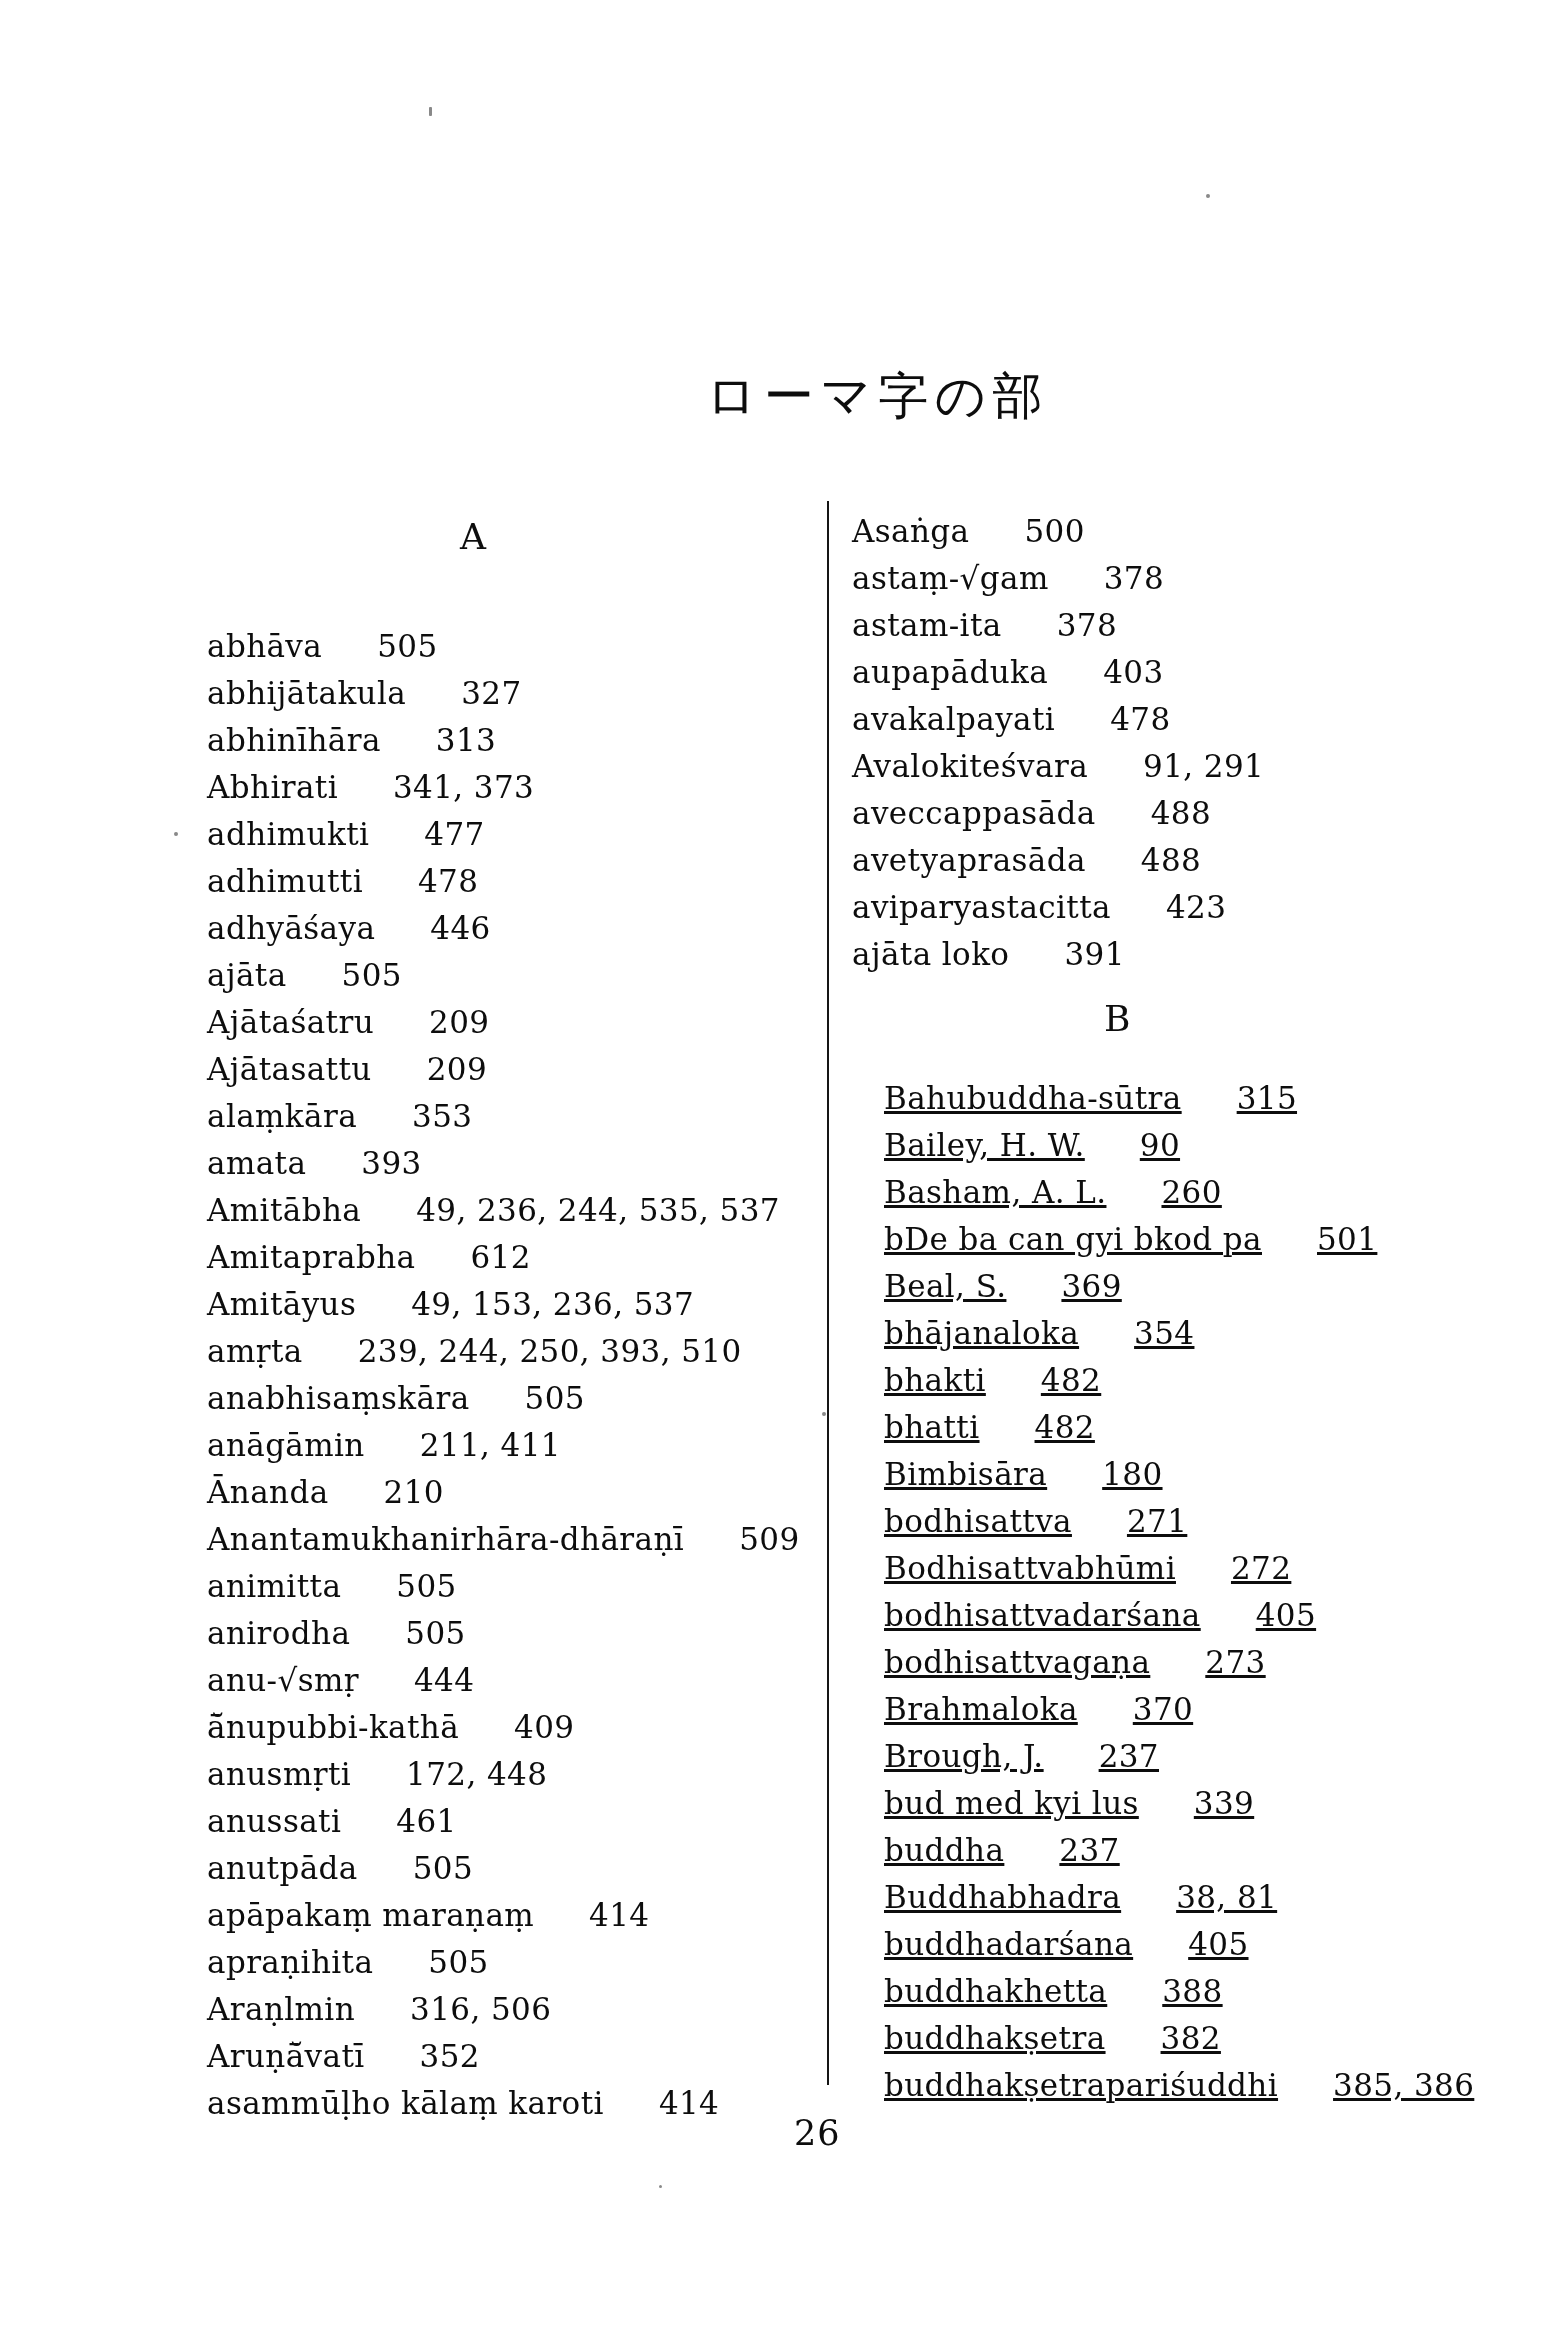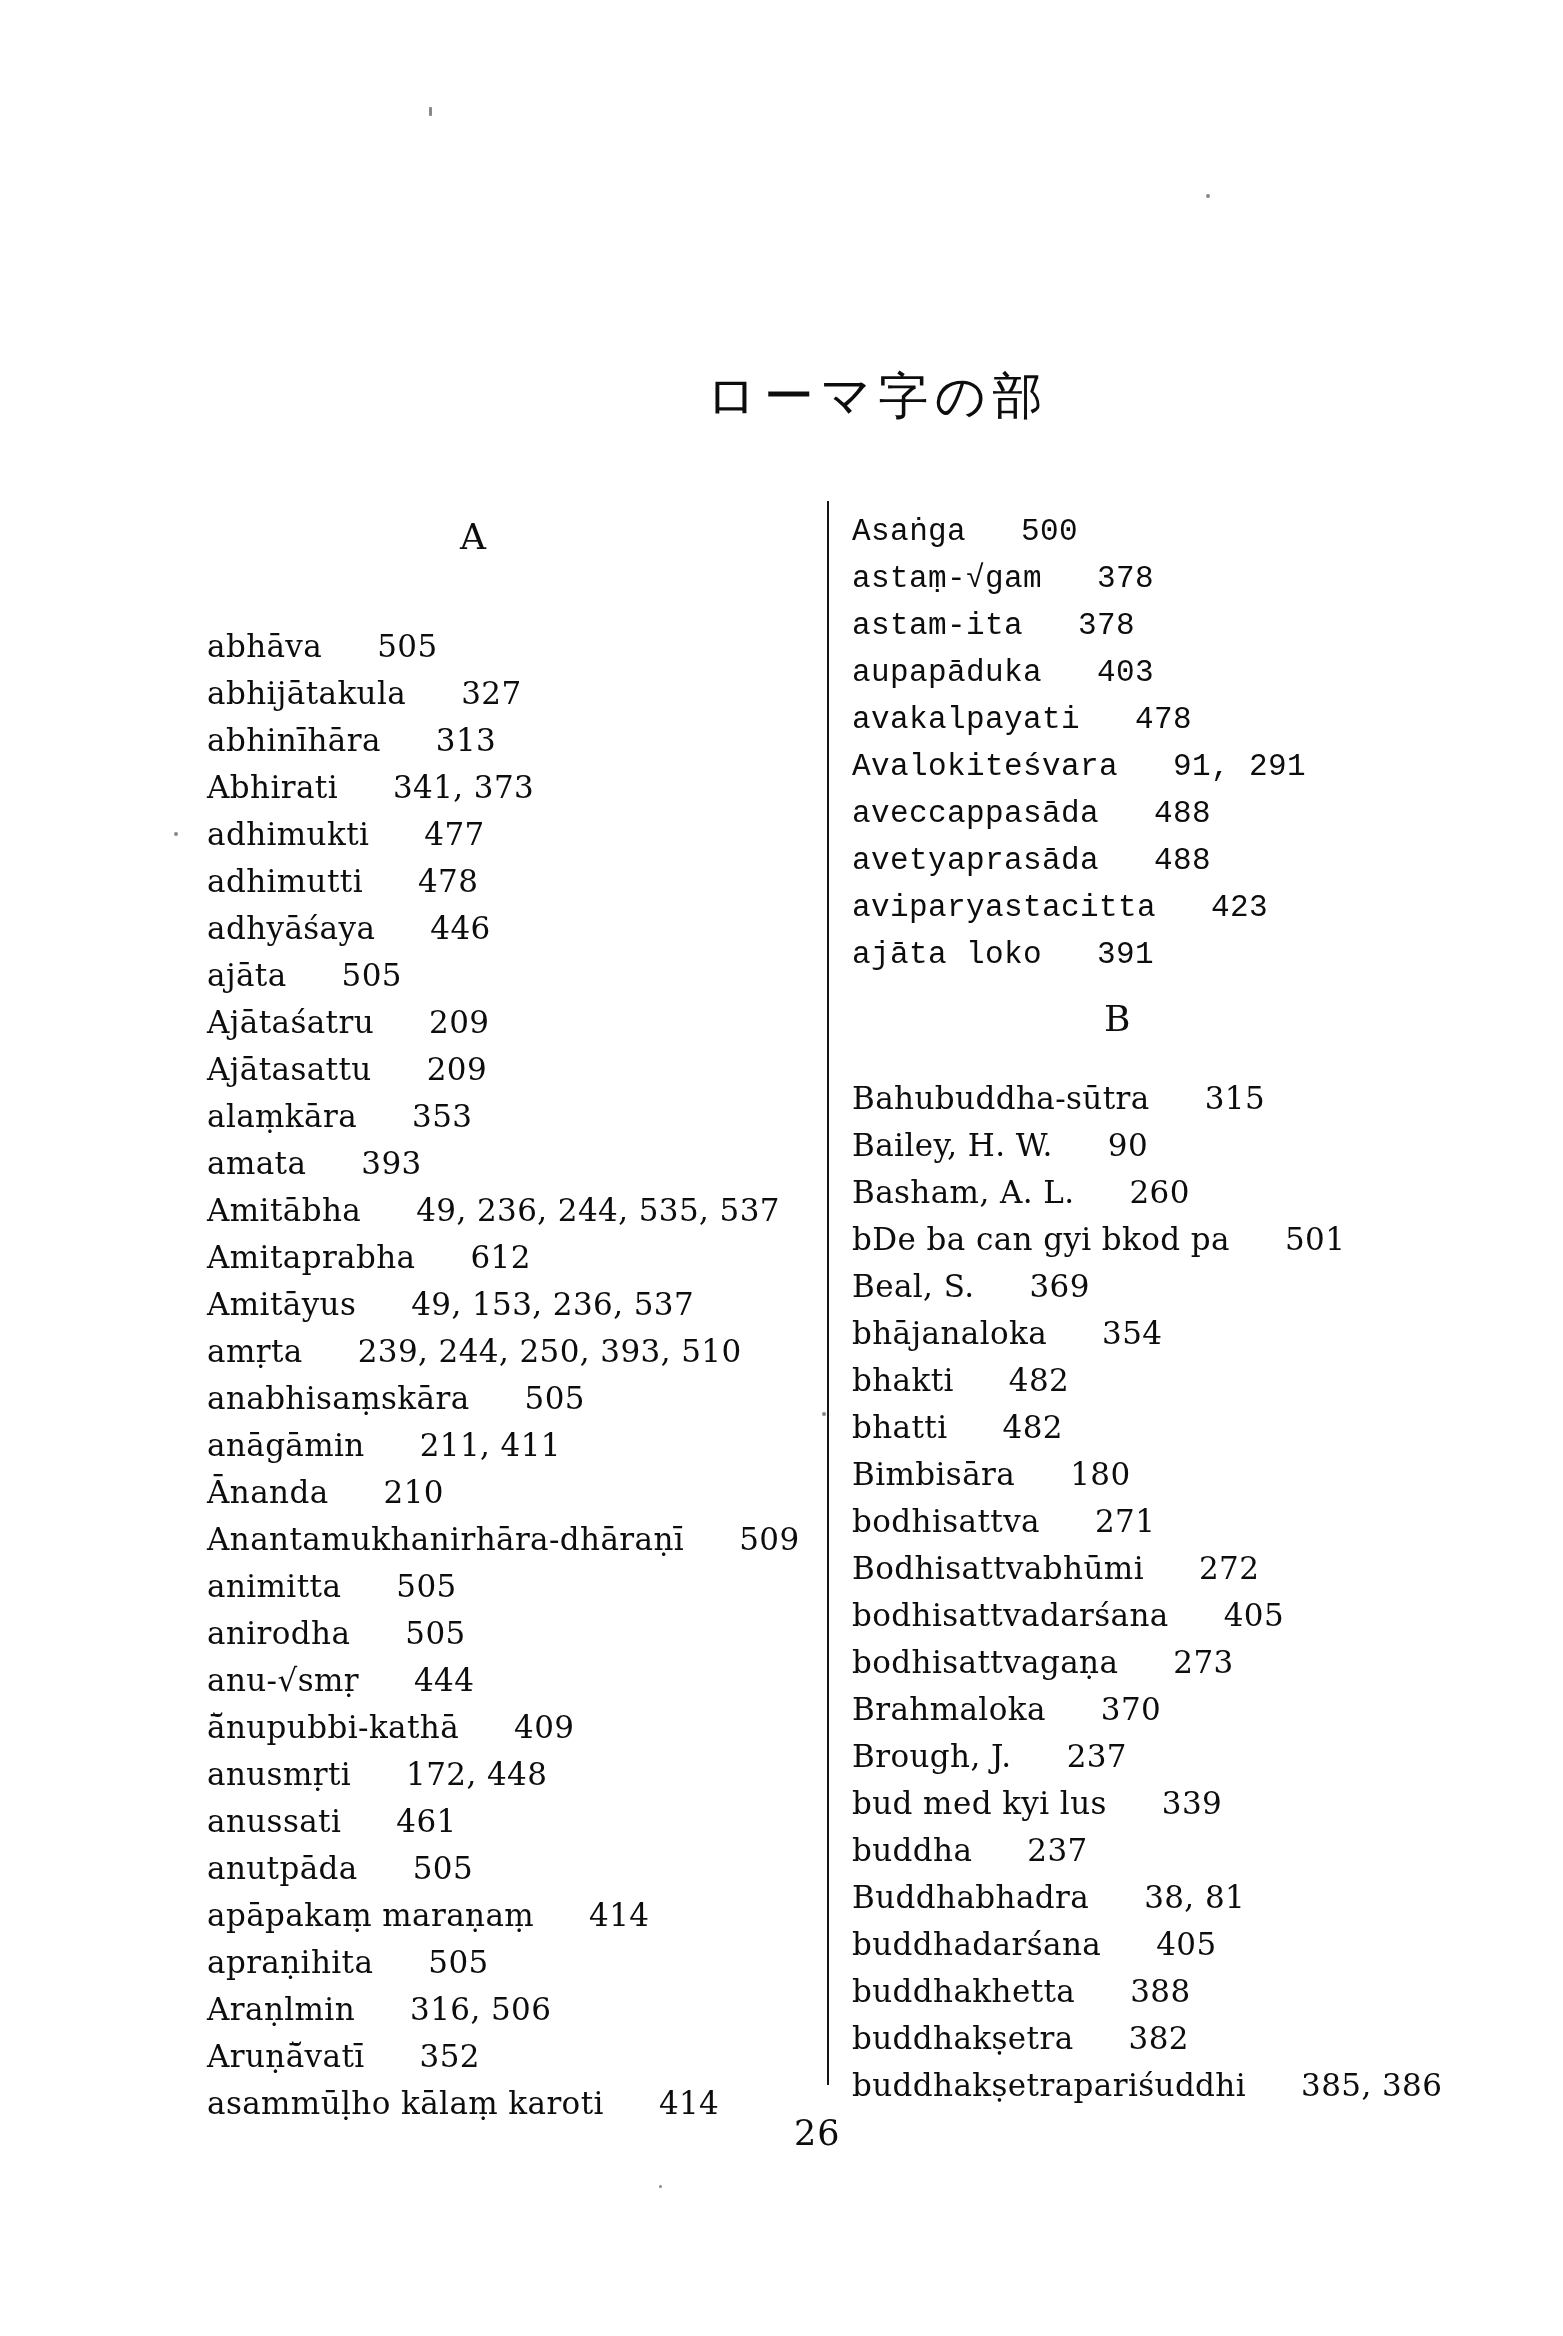--- a/index.html
+++ b/index.html
@@ -22,22 +22,22 @@
     font-size:36px;
     font-weight:400;
   }
   .header-a{left:460px;top:516px;}
   .header-b{left:1104px;top:998px;}
   .col{
     position:absolute;
     white-space:nowrap;
   }
   .col-left{left:207px;top:603px;width:621px;margin-top:20px;}
-  .col-right-a{left:852px;top:508px;width:678px;font-family:Liberation Mono, monospace;}
-  .col-right-b{left:852px;top:1075px;width:678px;}
+  .col-right-a{left:852px;top:508px;width:678px;}
+  .col-right-b{left:884px;top:1075px;width:678px;text-decoration:underline;}
   .entry{
     height:47px;line-height:47px;
     font-size:31px;
     letter-spacing:0.4px;
   }
   .entry .pages{margin-left:55px;}
   .divider{
     position:absolute;
     left:827px;top:501px;
     width:1.9px;height:1584px;

